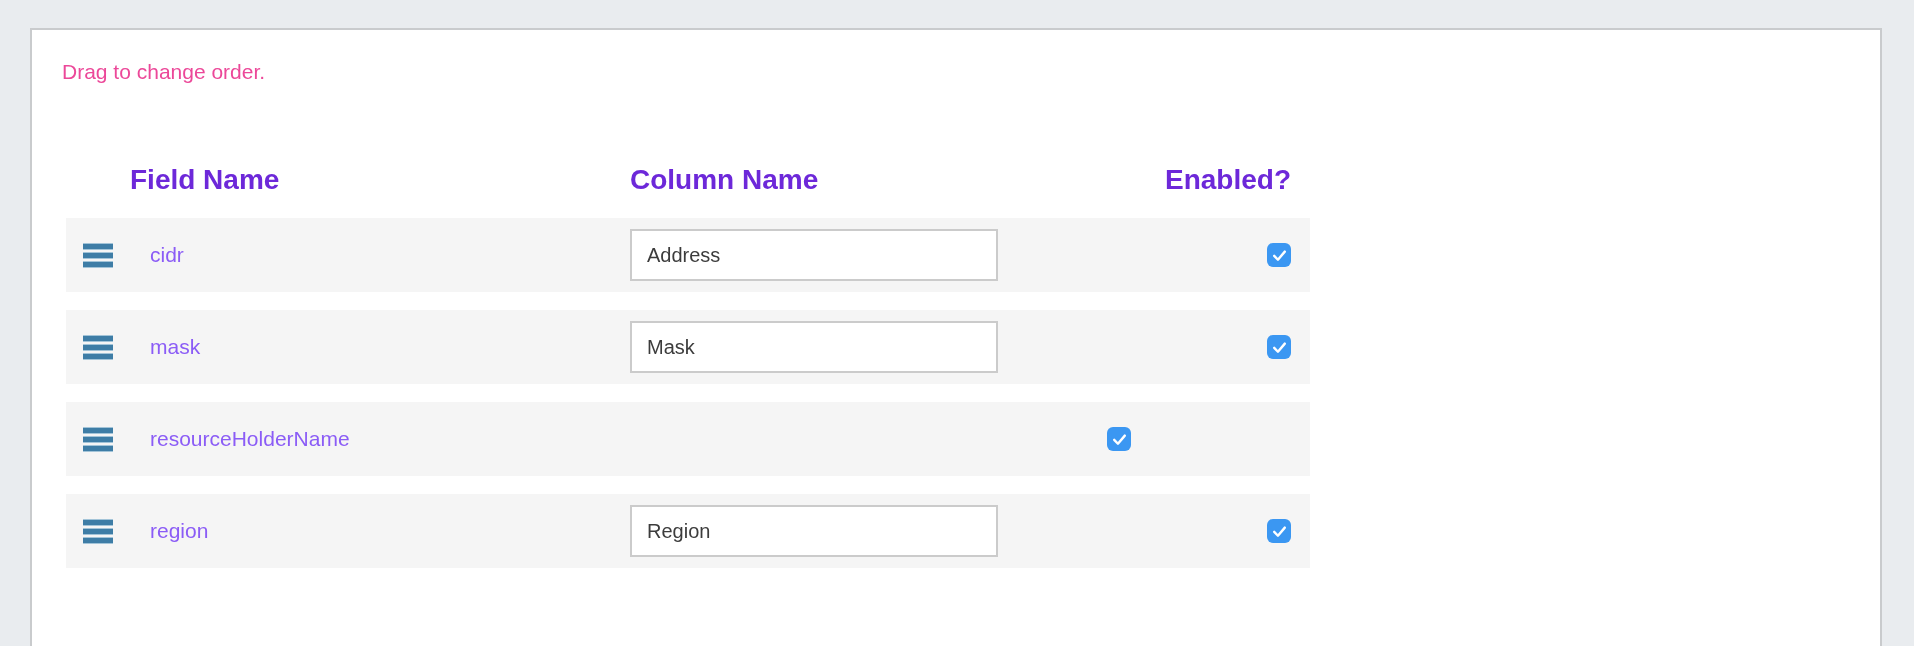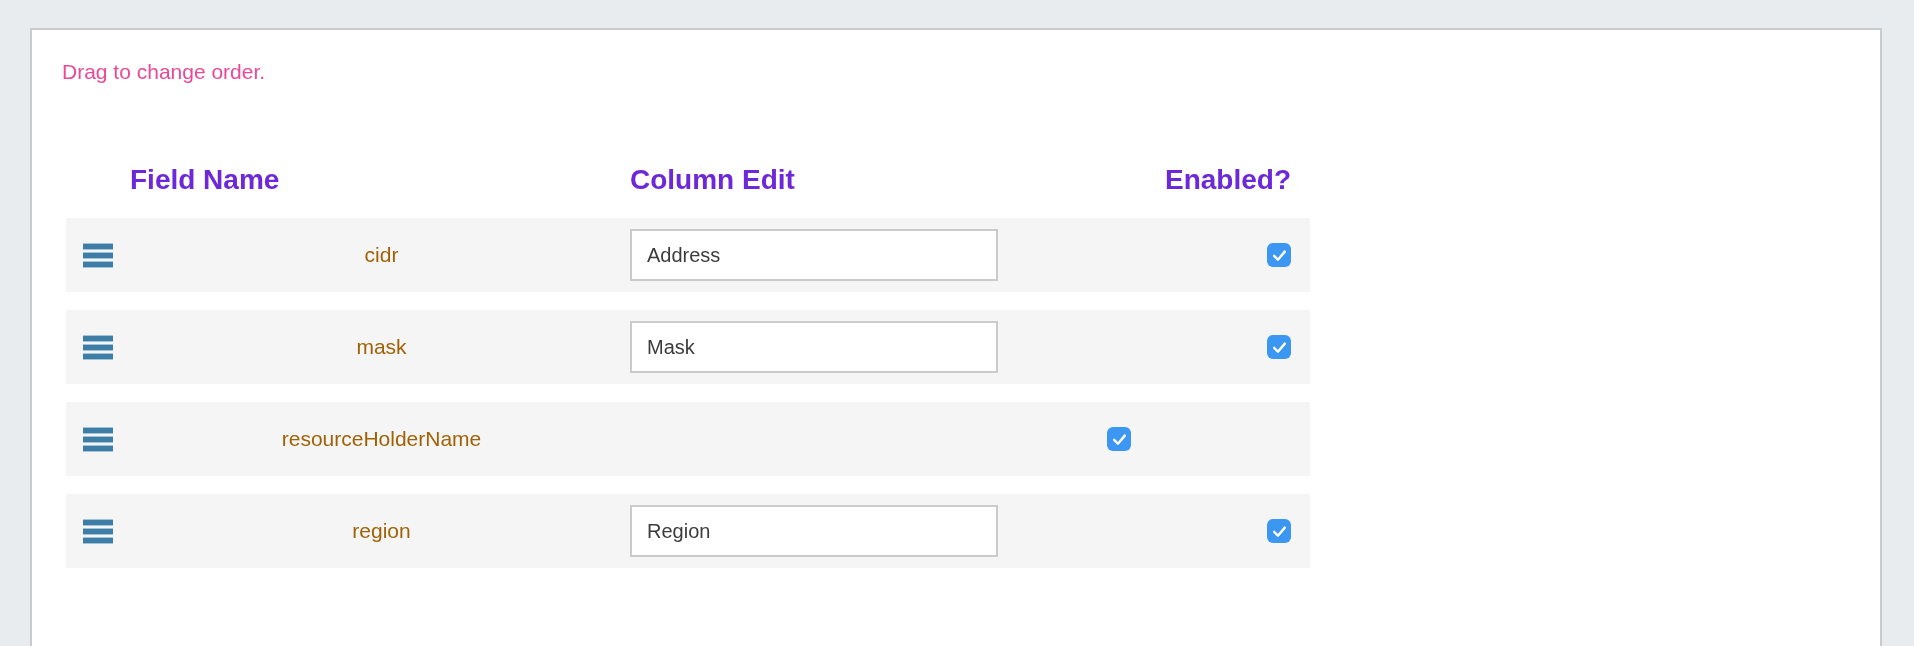--- a/index.html
+++ b/index.html
@@ -67,22 +67,21 @@
   }
   .drag-handle .bar {
     height: 7px;
     background: #3e7da6;
     border-top: 1px solid #a3c4d8;
     border-bottom: 1px solid #a3c4d8;
   }
   .field-name {
     padding-left: 20px;
     font-size: 21px;
-    color: #a16207;
-    text-align: center;
+    color: #8b5cf6;
   }
   .col-name-cell { padding-left: 17px; }
   .col-name-input {
     width: 368px;
     height: 52px;
     border: 2px solid #cbcbcb;
     border-radius: 0;
     background: #ffffff;
     padding: 0 15px;
     font-family: "Liberation Sans", sans-serif;
@@ -108,21 +107,21 @@
 </style>
 </head>
 <body>
 
 <div class="card">
   <p class="page-subtitle">Drag to change order.</p>
 
   <div class="columns-table">
     <div class="grid-row header-row">
       <div class="header-cell hc-field">Field Name</div>
-      <div class="header-cell hc-column">Column Edit</div>
+      <div class="header-cell hc-column">Column Name</div>
       <div class="header-cell hc-enabled">Enabled?</div>
     </div>
 
     <div>
   <div class="grid-row column-row">
     <div class="drag-handle">
       <div class="bar"></div>
       <div class="bar"></div>
       <div class="bar"></div>
     </div>

